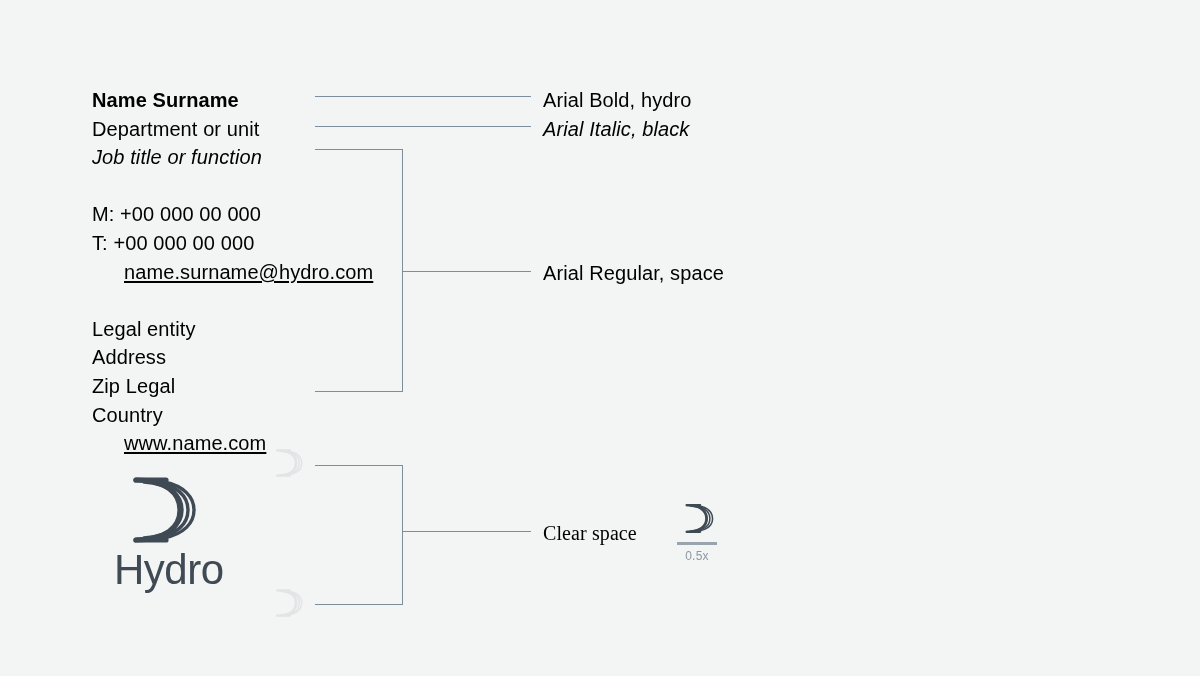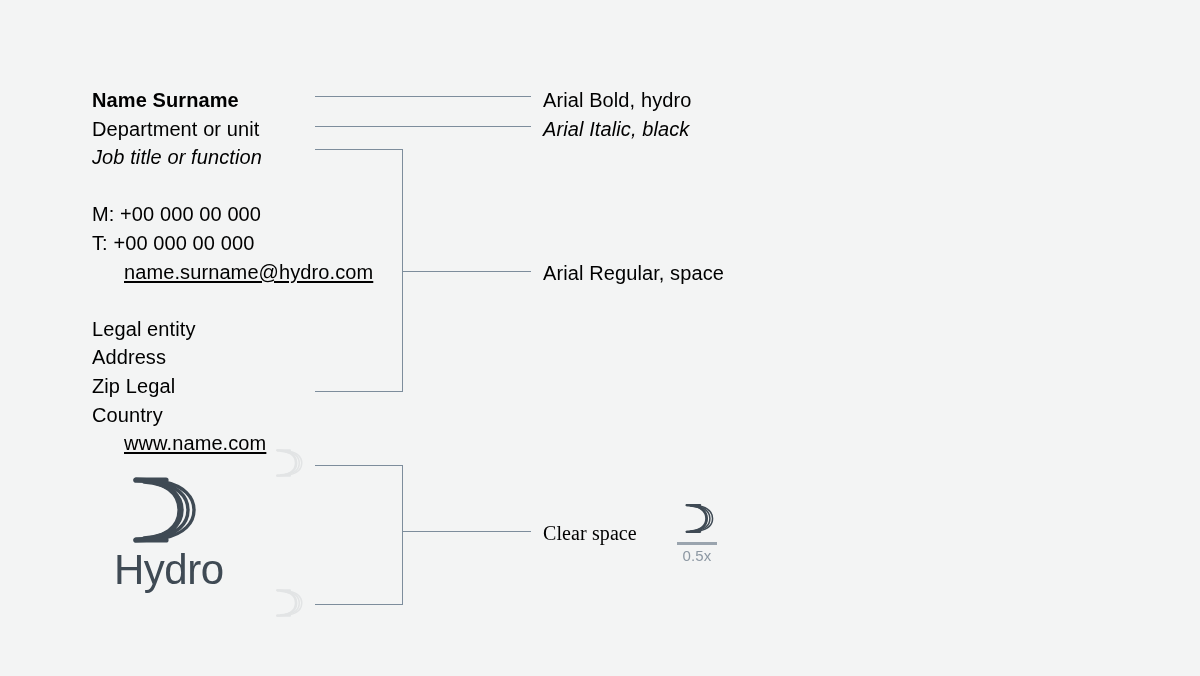--- a/index.html
+++ b/index.html
@@ -90,21 +90,21 @@
     top: 503px;
     width: 44px;
     text-align: center;
   }
   .cs-bar {
     height: 3px;
     background: #9aa4ae;
     margin: 4px 2px 2px 2px;
   }
   .cs-label {
-    font-size: 15px;
+    font-size: 12px;
     color: #8d98a3;
     line-height: 18px;
     letter-spacing: 0.2px;
   }
 </style>
 </head>
 <body>
 
 <div class="canvas">
 

